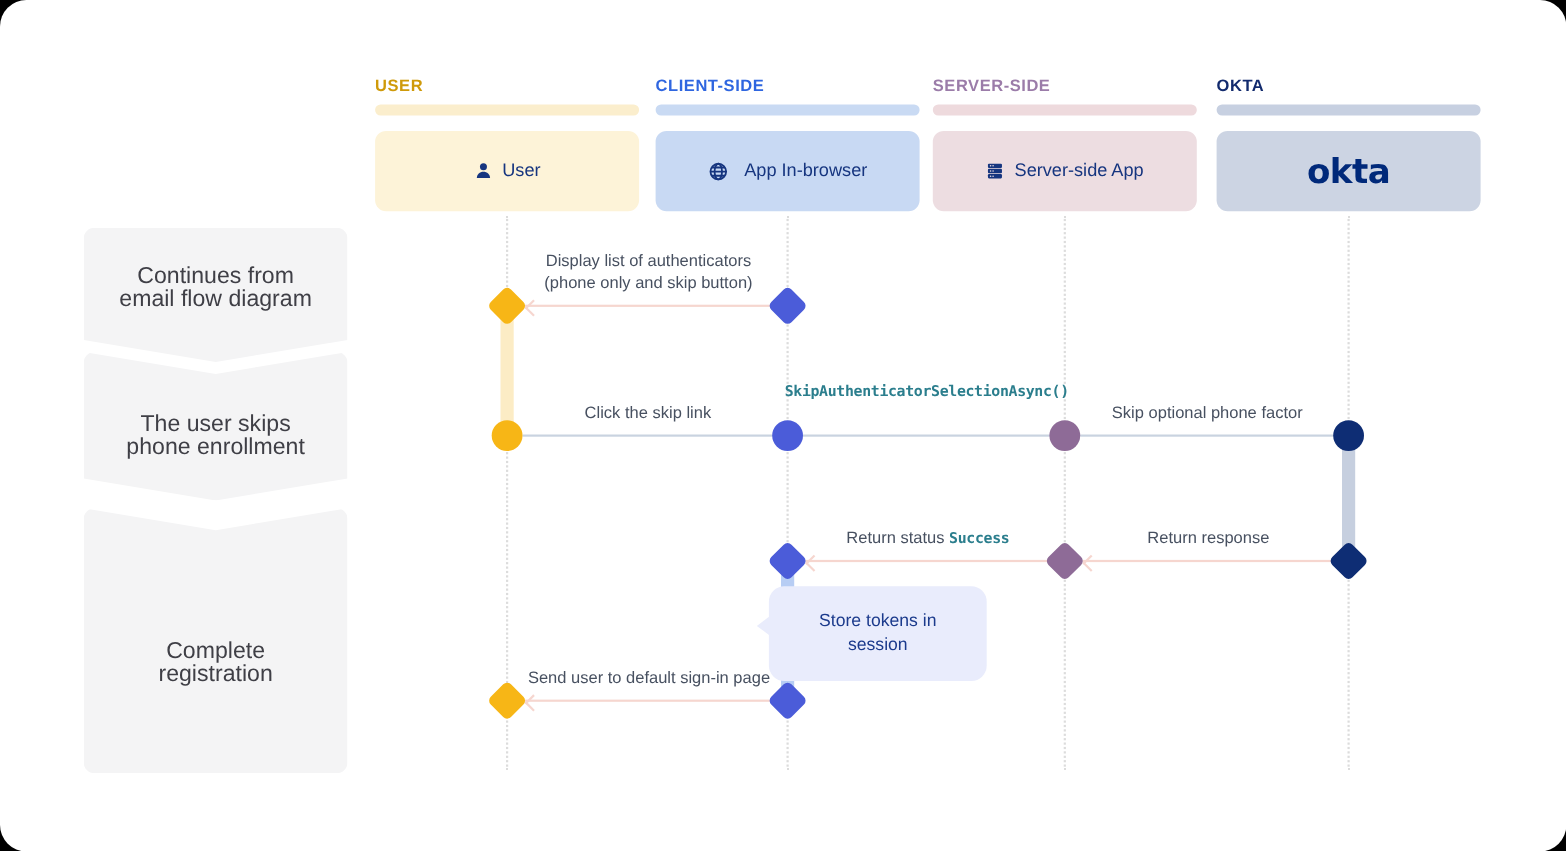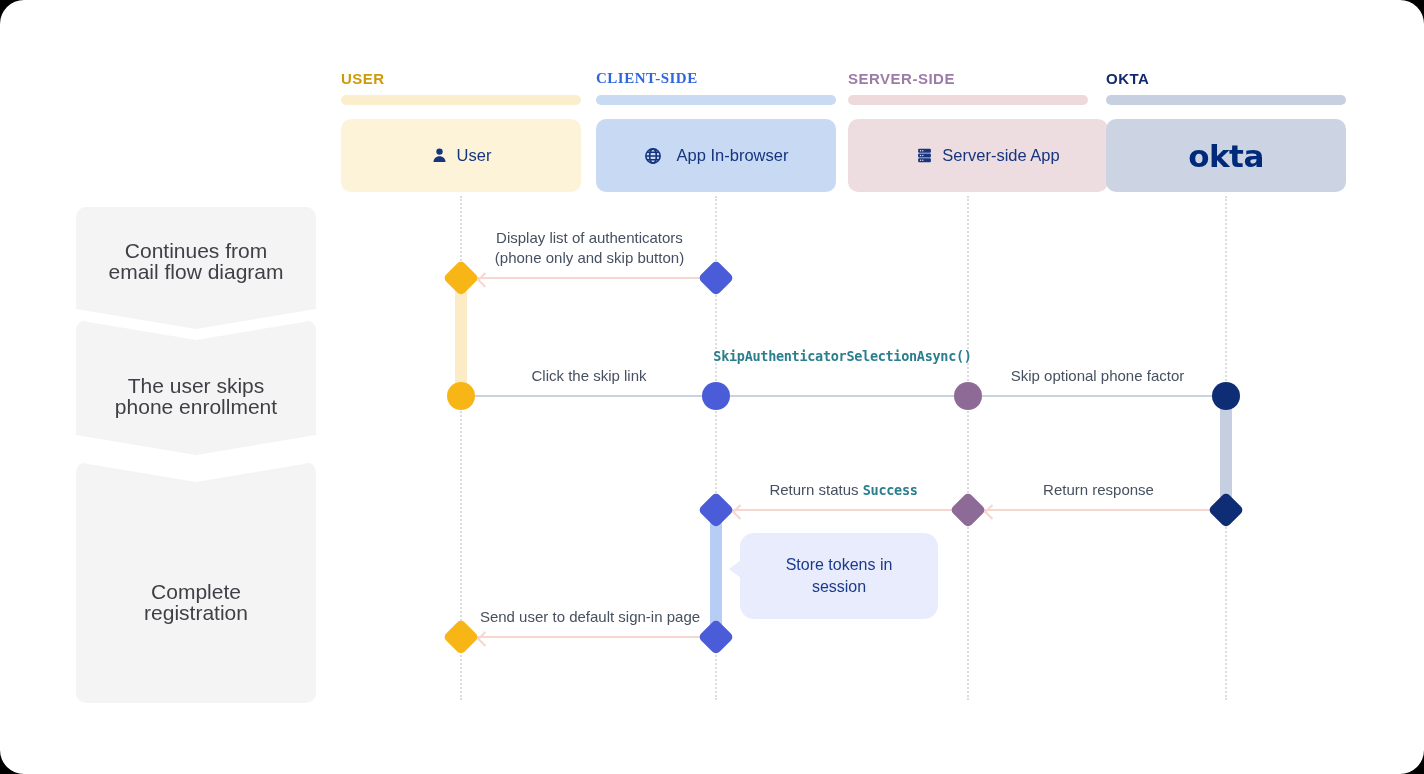--- a/index.html
+++ b/index.html
@@ -21,26 +21,26 @@
     color:var(--box_text);font-size:16.5px;
   }
   .lane-box svg{display:block;}
   .okta-logo{
     font-weight:800;font-size:31px;letter-spacing:-.5px;color:var(--okta_logo);
     font-family:"DejaVu Sans",sans-serif;
   }
   .lane-user .lane-header{color:var(--user_header);}
   .lane-user .lane-bar{background:var(--user_bar);}
   .lane-user .lane-box{background:var(--user_box);}
-  .lane-client .lane-header{color:var(--client_header);font-family:Liberation Serif, serif;}
+  .lane-client .lane-header{color:var(--client_header);}
   .lane-client .lane-bar{background:var(--client_bar);}
   .lane-client .lane-box{background:var(--client_box);gap:15px;}
   .lane-server .lane-header{color:var(--server_header);}
   .lane-server .lane-bar{background:var(--server_bar);}
-  .lane-server .lane-box{background:var(--server_box);padding-left:20px;}
+  .lane-server .lane-box{background:var(--server_box);}
   .lane-okta .lane-header{color:var(--okta_header);}
   .lane-okta .lane-bar{background:var(--okta_bar);}
   .lane-okta .lane-box{background:var(--okta_box);}
   
   .lifeline{position:absolute;top:196px;height:504px;width:0;border-left:2px dotted var(--lifeline);}
   
   .step{
     position:absolute;left:76px;width:240px;background:var(--panel_bg);
     border-radius:10px;display:flex;align-items:center;justify-content:center;
     text-align:center;color:var(--panel_text);font-size:21px;line-height:21px;
@@ -80,21 +80,21 @@
   }
   .msg-label.wrap{white-space:normal;width:232px;}
   .one-line{top:-30px;}
   .two-line{top:-50px;}
   .code{
     font-family:"DejaVu Sans Mono",monospace;font-size:13.5px;font-weight:bold;
     color:var(--code_teal);letter-spacing:-.3px;
   }
   
   .note{
-    position:absolute;left:740px;top:533px;width:198px;height:86px;
+    position:absolute;left:699px;top:533px;width:198px;height:86px;
     background:var(--note_bg);border-radius:14px;
     display:flex;align-items:center;justify-content:center;text-align:center;
     color:var(--note_text);font-size:16px;line-height:22px;
   }
   .note-inner{padding:0 30px;}
   .note-tail{
     position:absolute;left:-11px;top:27px;width:0;height:0;
     border-top:9px solid transparent;border-bottom:9px solid transparent;
     border-right:12px solid var(--note_bg);
   }

